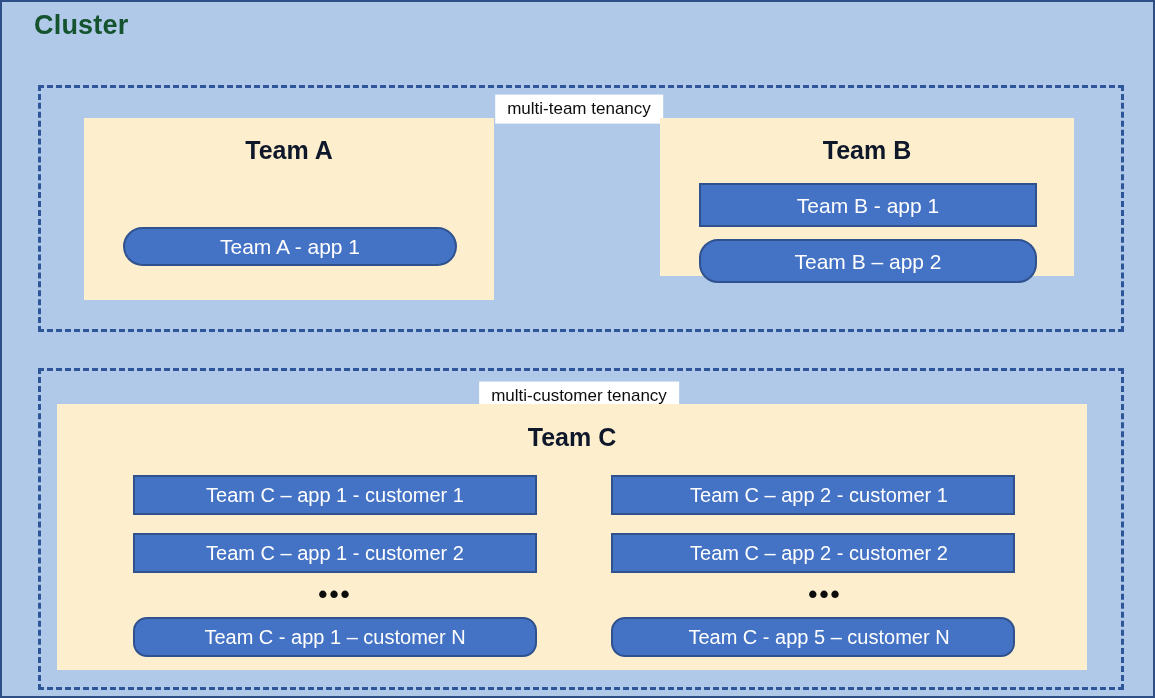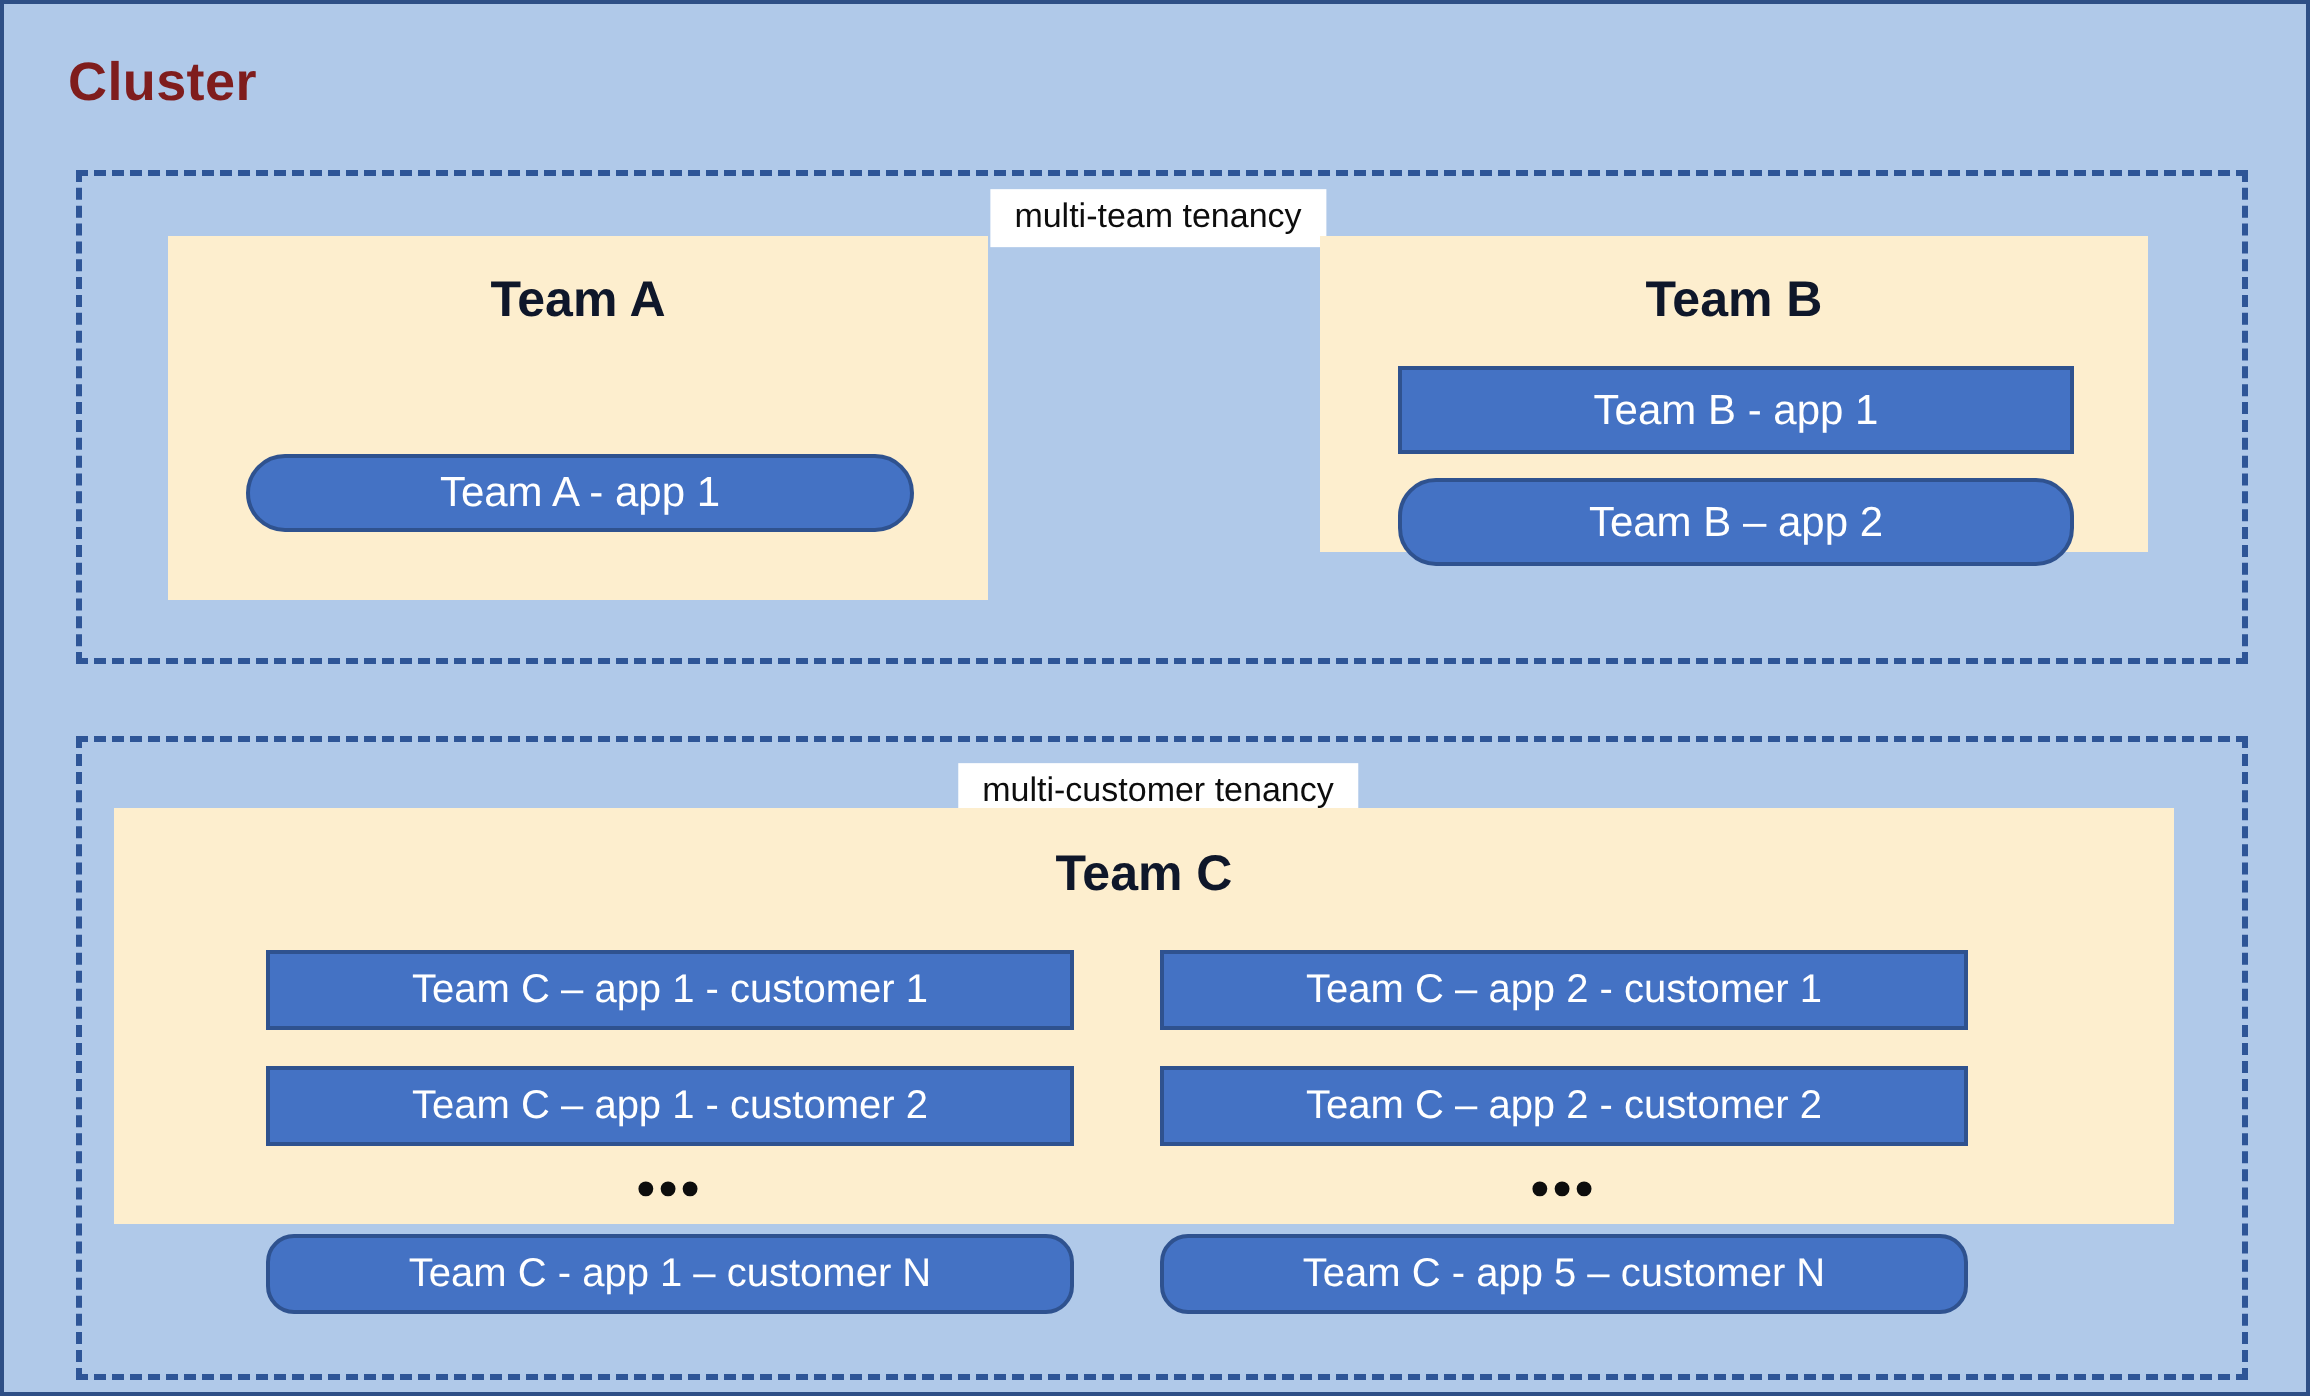--- a/index.html
+++ b/index.html
@@ -20,24 +20,24 @@
     background: #b0c9e9;
     box-sizing: border-box;
     border: 2px solid #2e4f86;
     overflow: hidden;
   }
 
   
   .cluster-title {
     position: absolute;
     left: 32px;
-    top: 24px;
+    top: 8px;
     font-size: 27px;
     font-weight: bold;
-    color: #7f1d1d;
+    color: #14532d;
     letter-spacing: 0.2px;
     white-space: nowrap;
   }
 
   
   .tenancy {
     position: absolute;
     box-sizing: border-box;
     border: 3px dashed #2e5597;
     background: transparent;
@@ -78,21 +78,21 @@
 
   
   .team-panel {
     position: absolute;
     box-sizing: border-box;
     background: #fdeece;
     border: 1px solid #fdeece;
   }
   #team-a-panel { left: 82px;  top: 116px; width: 410px; height: 182px; }
   #team-b-panel { left: 658px; top: 116px; width: 414px; height: 158px; }
-  #team-c-panel { left: 55px;  top: 402px; width: 1030px; height: 208px; }
+  #team-c-panel { left: 55px;  top: 402px; width: 1030px; height: 266px; }
 
   .team-title {
     position: absolute;
     left: 0;
     right: 0;
     text-align: center;
     font-size: 25px;
     font-weight: bold;
     color: #0f172a;
     white-space: nowrap;
@@ -123,21 +123,21 @@
   #app-team-b-1 { left: 38px;  top: 64px;  width: 338px; height: 44px; }
   #app-team-b-2 { left: 38px;  top: 120px; width: 338px; height: 44px; border-radius: 19px; }
 
   
   .appc {
     width: 404px;
     height: 40px;
     font-size: 20px;
   }
   .col-left  { left: 75px;  }
-  .col-right { left: 522px; }
+  .col-right { left: 553px; padding-left: 12px; }
   .row-1 { top: 70px;  }
   .row-2 { top: 128px; }
   .row-n { top: 212px; border-radius: 14px; }
 
   .ellipsis {
     position: absolute;
     width: 404px;
     text-align: center;
     top: 176px;
     font-size: 26px;

